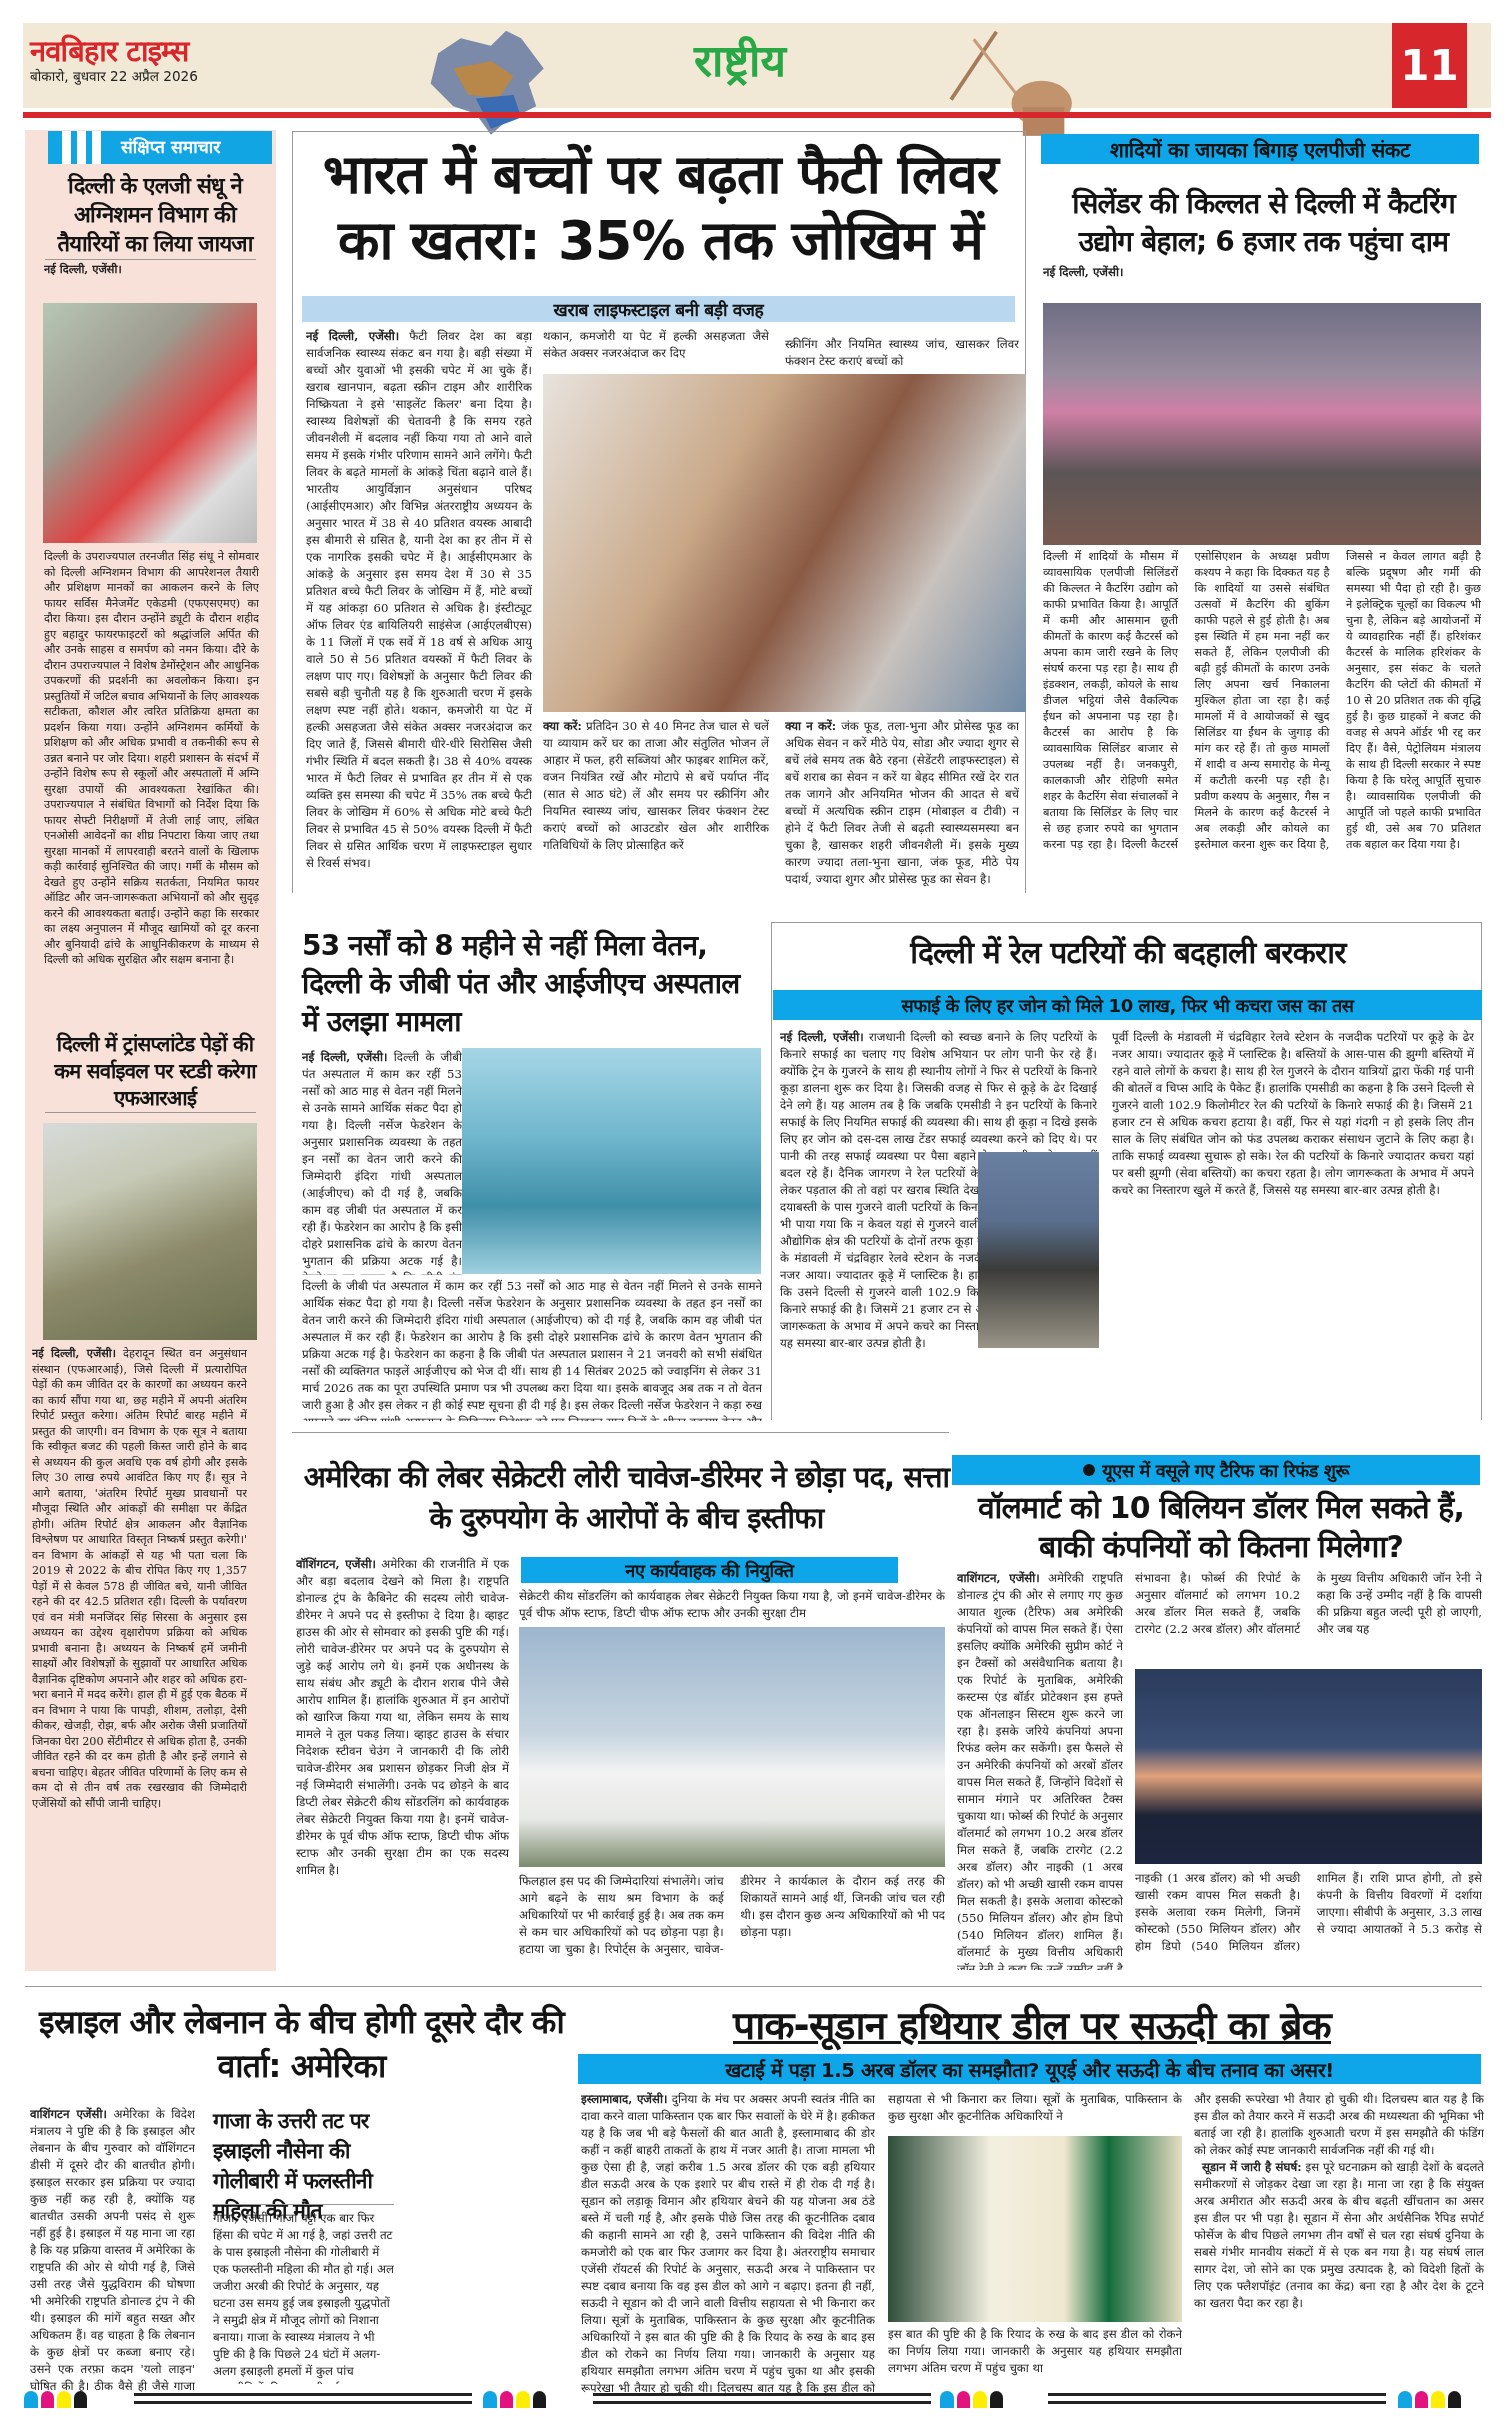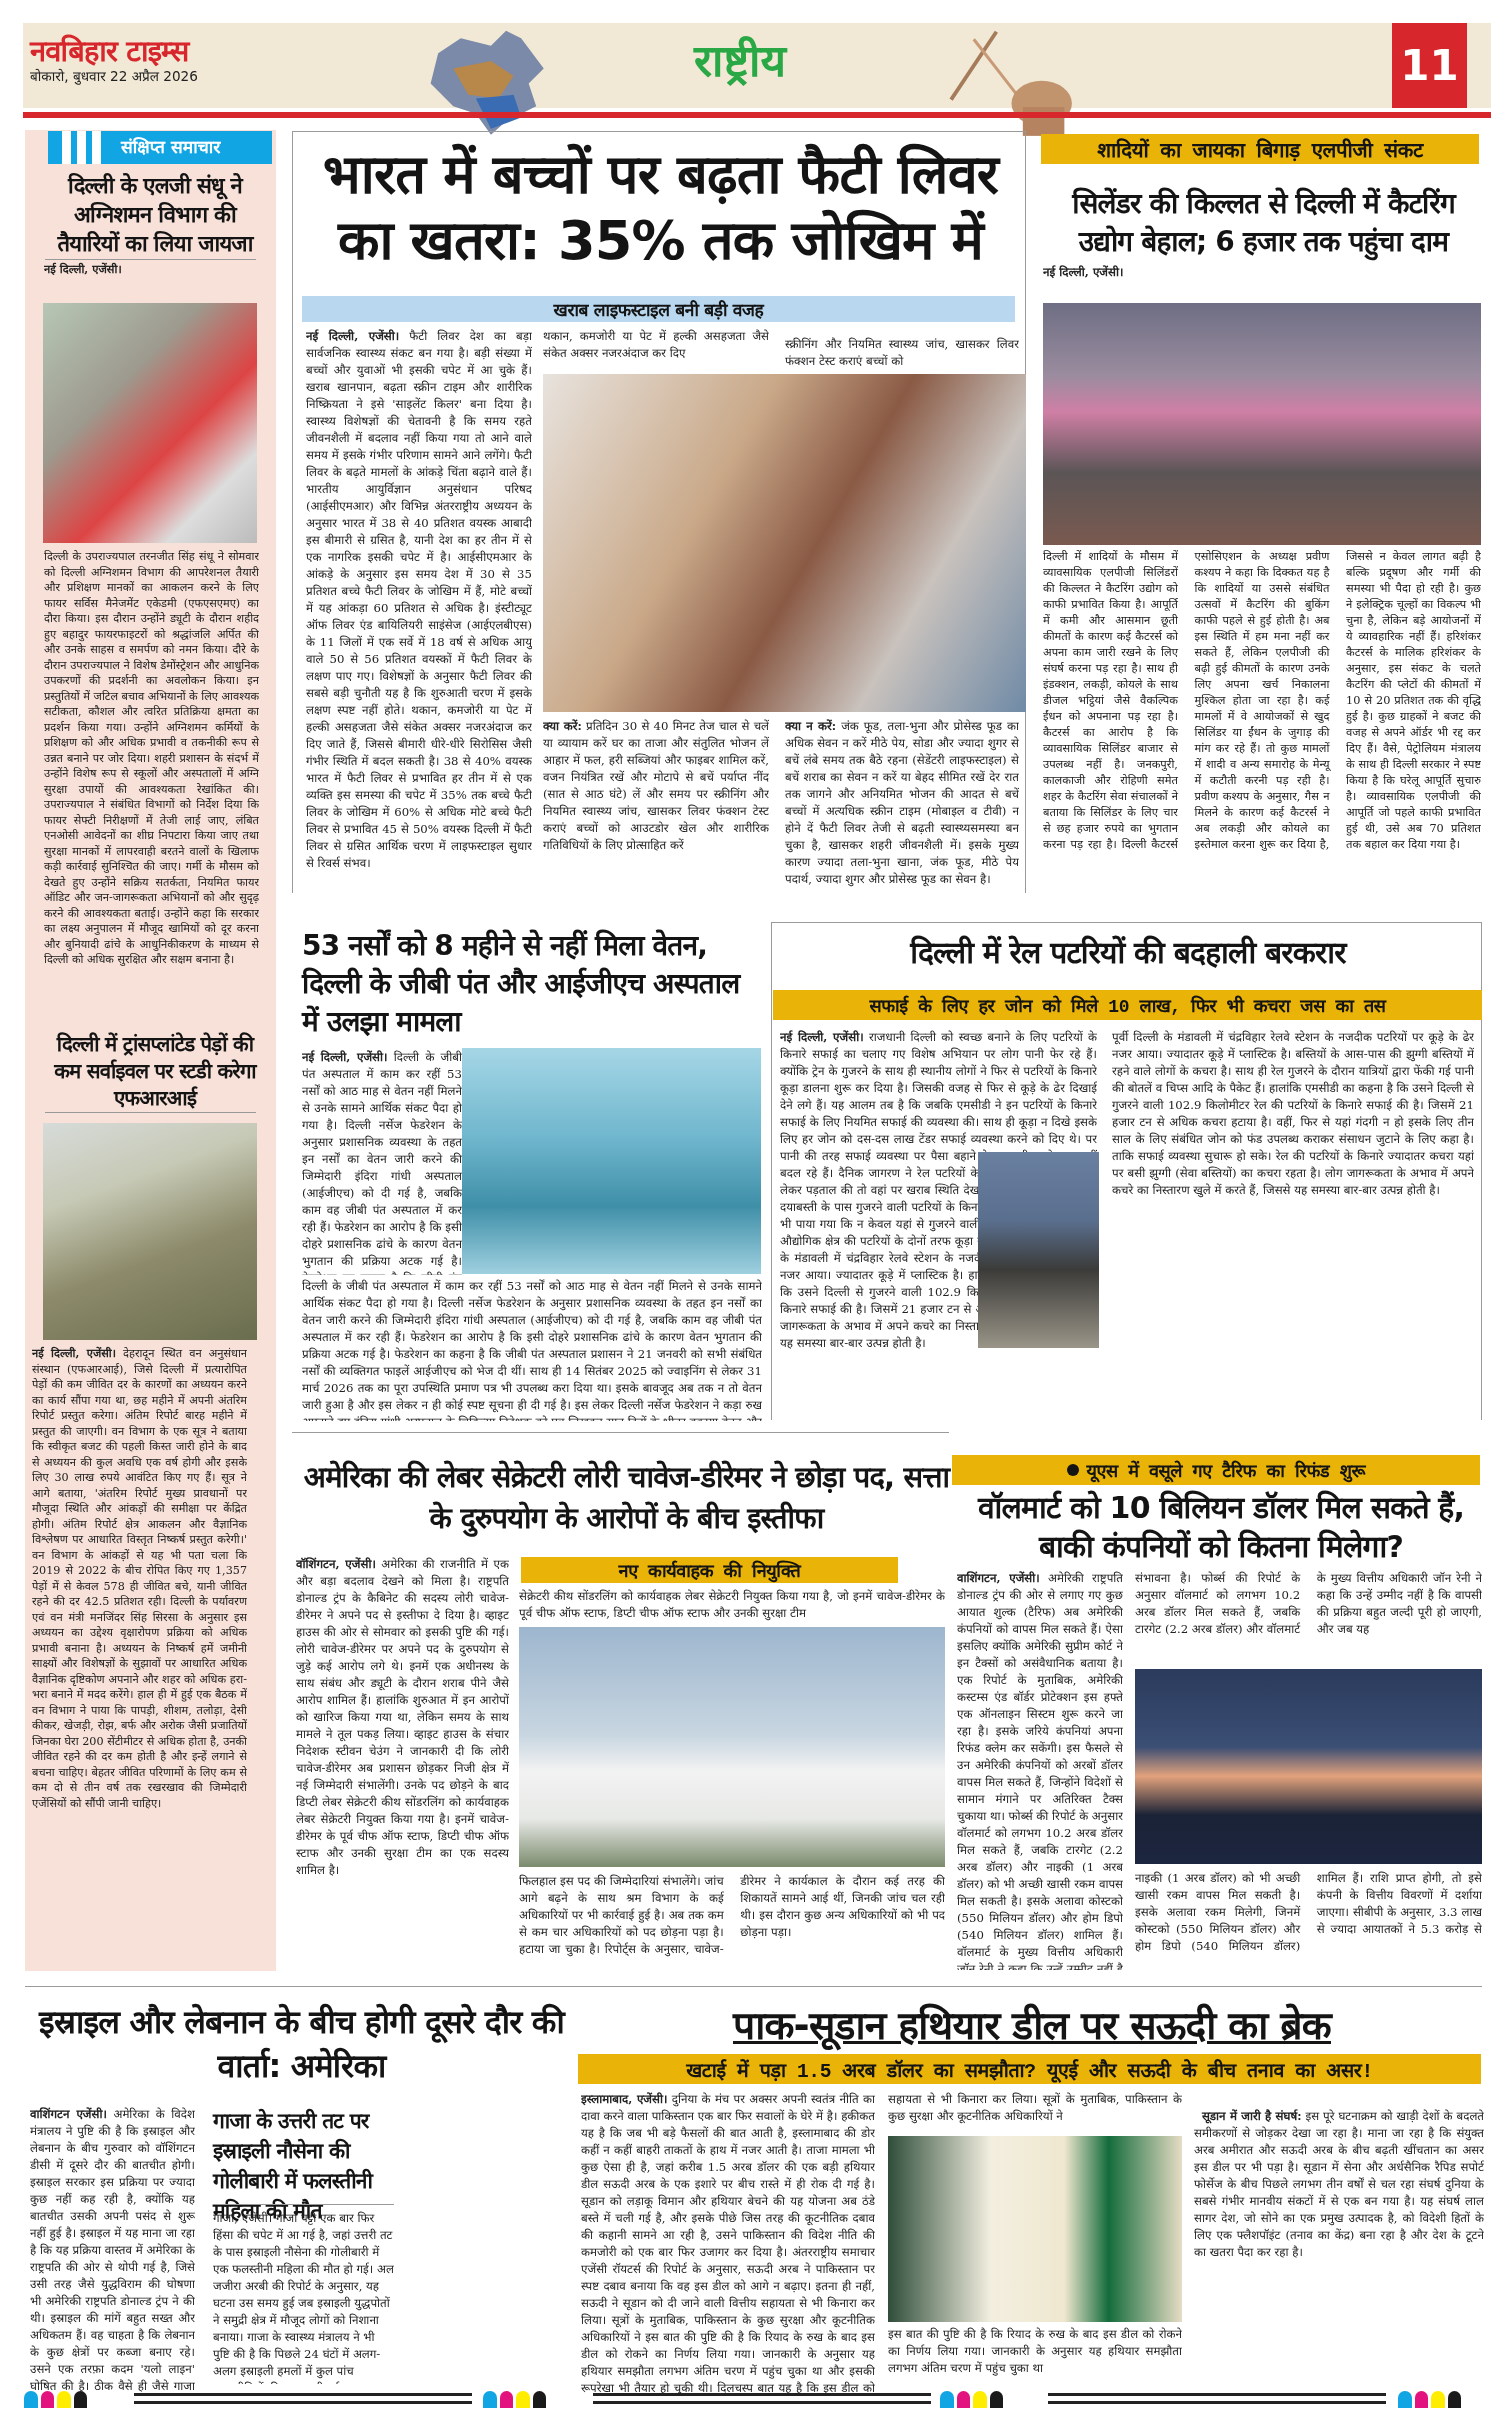--- a/index.html
+++ b/index.html
@@ -6,21 +6,21 @@
   html, body { width: 1509px; height: 2426px; background: #ffffff; overflow: hidden; }
   body { font-family: "DejaVu Sans", sans-serif; color: #1a1a1a; position: relative; }
 
   .abs { position: absolute; }
   .hl { font-family: "DejaVu Sans", sans-serif; font-weight: bold; color: #141414; letter-spacing: -0.8px; }
   .body-text { font-family: "DejaVu Serif", serif; font-size: 11.7px; line-height: 17px; color: #222; text-align: justify; }
   .body-text b { font-weight: bold; }
   .cols2 { column-count: 2; column-gap: 16.6px; }
   .cols3 { column-count: 3; column-gap: 16.6px; }
   .photo { background: #999; overflow: hidden; position: absolute; }
-  .band-yellow { background: #eab308; font-family: Liberation Mono, monospace; }
+  .band-yellow { background: #0ea5e9; }
   .band-blue { background: #b9d8ef; }
 
   
   #masthead { left: 22.6px; top: 22.6px; width: 1468px; height: 85px; background: #f1e9d6; }
   #masthead-redline { left: 22.6px; top: 112px; width: 1468px; height: 6px; background: #d7262c; }
   #paper-name { left: 30px; top: 30px; font-size: 29px; color: #d7262c; font-weight: bold; letter-spacing: -0.8px; }
   #paper-date { left: 30px; top: 66px; font-size: 13.6px; color: #222; }
   #section-title { left: 694px; top: 29px; font-size: 44px; color: #2aa845; font-weight: bold; }
   #page-num-box { left: 1392px; top: 22.6px; width: 75px; height: 85px; background: #d7262c; display:flex; align-items:center; justify-content:center; }
   #page-num { font-size: 42px; color: #fff; font-weight: bold; }
@@ -190,21 +190,21 @@
 <div class="abs hl" style="left:581px;top:2000px;width:902px;font-size:39px;line-height:51px;text-align:center;text-decoration:underline;">पाक-सूडान हथियार डील पर सऊदी का ब्रेक</div>
 <div class="caption-bar band-yellow" style="left:578px;top:2054px;width:903px;height:30px;font-size:19.6px;">खटाई में पड़ा 1.5 अरब डॉलर का समझौता? यूएई और सऊदी के बीच तनाव का असर!</div>
 <div class="abs body-text" style="left:581px;top:2091px;width:294px;height:302px;overflow:hidden;">
   <b>इस्लामाबाद, एजेंसी।</b>
   <span>दुनिया के मंच पर अक्सर अपनी स्वतंत्र नीति का दावा करने वाला पाकिस्तान एक बार फिर सवालों के घेरे में है। हकीकत यह है कि जब भी बड़े फैसलों की बात आती है, इस्लामाबाद की डोर कहीं न कहीं बाहरी ताकतों के हाथ में नजर आती है। ताजा मामला भी कुछ ऐसा ही है, जहां करीब 1.5 अरब डॉलर की एक बड़ी हथियार डील सऊदी अरब के एक इशारे पर बीच रास्ते में ही रोक दी गई है। सूडान को लड़ाकू विमान और हथियार बेचने की यह योजना अब ठंडे बस्ते में चली गई है, और इसके पीछे जिस तरह की कूटनीतिक दबाव की कहानी सामने आ रही है, उसने पाकिस्तान की विदेश नीति की कमजोरी को एक बार फिर उजागर कर दिया है। अंतरराष्ट्रीय समाचार एजेंसी रॉयटर्स की रिपोर्ट के अनुसार, सऊदी अरब ने पाकिस्तान पर स्पष्ट दबाव बनाया कि वह इस डील को आगे न बढ़ाए। इतना ही नहीं, सऊदी ने सूडान को दी जाने वाली वित्तीय सहायता से भी किनारा कर लिया। सूत्रों के मुताबिक, पाकिस्तान के कुछ सुरक्षा और कूटनीतिक अधिकारियों ने इस बात की पुष्टि की है कि रियाद के रुख के बाद इस डील को रोकने का निर्णय लिया गया। जानकारी के अनुसार यह हथियार समझौता लगभग अंतिम चरण में पहुंच चुका था और इसकी रूपरेखा भी तैयार हो चुकी थी। दिलचस्प बात यह है कि इस डील को तैयार करने में सऊदी अरब की मध्यस्थता की भूमिका भी बताई जा रही है। हालांकि शुरुआती चरण में इस समझौते की फंडिंग को लेकर कोई स्पष्ट जानकारी सार्वजनिक नहीं की गई थी।</span>
 </div>
 <div class="abs body-text" style="left:888px;top:2091px;width:294px;height:41px;overflow:hidden;">सहायता से भी किनारा कर लिया। सूत्रों के मुताबिक, पाकिस्तान के कुछ सुरक्षा और कूटनीतिक अधिकारियों ने</div>
 <div class="photo ph-saudi" style="left:888px;top:2136px;width:294px;height:186px;"></div>
 <div class="abs body-text" style="left:888px;top:2326px;width:294px;height:65px;overflow:hidden;">इस बात की पुष्टि की है कि रियाद के रुख के बाद इस डील को रोकने का निर्णय लिया गया। जानकारी के अनुसार यह हथियार समझौता लगभग अंतिम चरण में पहुंच चुका था</div>
 <div class="abs body-text" style="left:1194px;top:2091px;width:290px;height:302px;overflow:hidden;">
-  <br>
+  <span>और इसकी रूपरेखा भी तैयार हो चुकी थी। दिलचस्प बात यह है कि इस डील को तैयार करने में सऊदी अरब की मध्यस्थता की भूमिका भी बताई जा रही है। हालांकि शुरुआती चरण में इस समझौते की फंडिंग को लेकर कोई स्पष्ट जानकारी सार्वजनिक नहीं की गई थी।</span><br>
   &nbsp;&nbsp;<b>सूडान में जारी है संघर्ष:</b>
   <span>इस पूरे घटनाक्रम को खाड़ी देशों के बदलते समीकरणों से जोड़कर देखा जा रहा है। माना जा रहा है कि संयुक्त अरब अमीरात और सऊदी अरब के बीच बढ़ती खींचतान का असर इस डील पर भी पड़ा है। सूडान में सेना और अर्धसैनिक रैपिड सपोर्ट फोर्सेज के बीच पिछले लगभग तीन वर्षों से चल रहा संघर्ष दुनिया के सबसे गंभीर मानवीय संकटों में से एक बन गया है। यह संघर्ष लाल सागर देश, जो सोने का एक प्रमुख उत्पादक है, को विदेशी हितों के लिए एक फ्लैशपॉइंट (तनाव का केंद्र) बना रहा है और देश के टूटने का खतरा पैदा कर रहा है।</span>
 </div>
 
 <div class="cmyk" style="left:24px;">
   <span style="background: rgb(18, 165, 227);"></span>
     <span style="background: rgb(226, 19, 126);"></span>
     <span style="background: rgb(255, 237, 0);"></span>
     <span style="background: rgb(26, 26, 26);"></span>
 </div>

